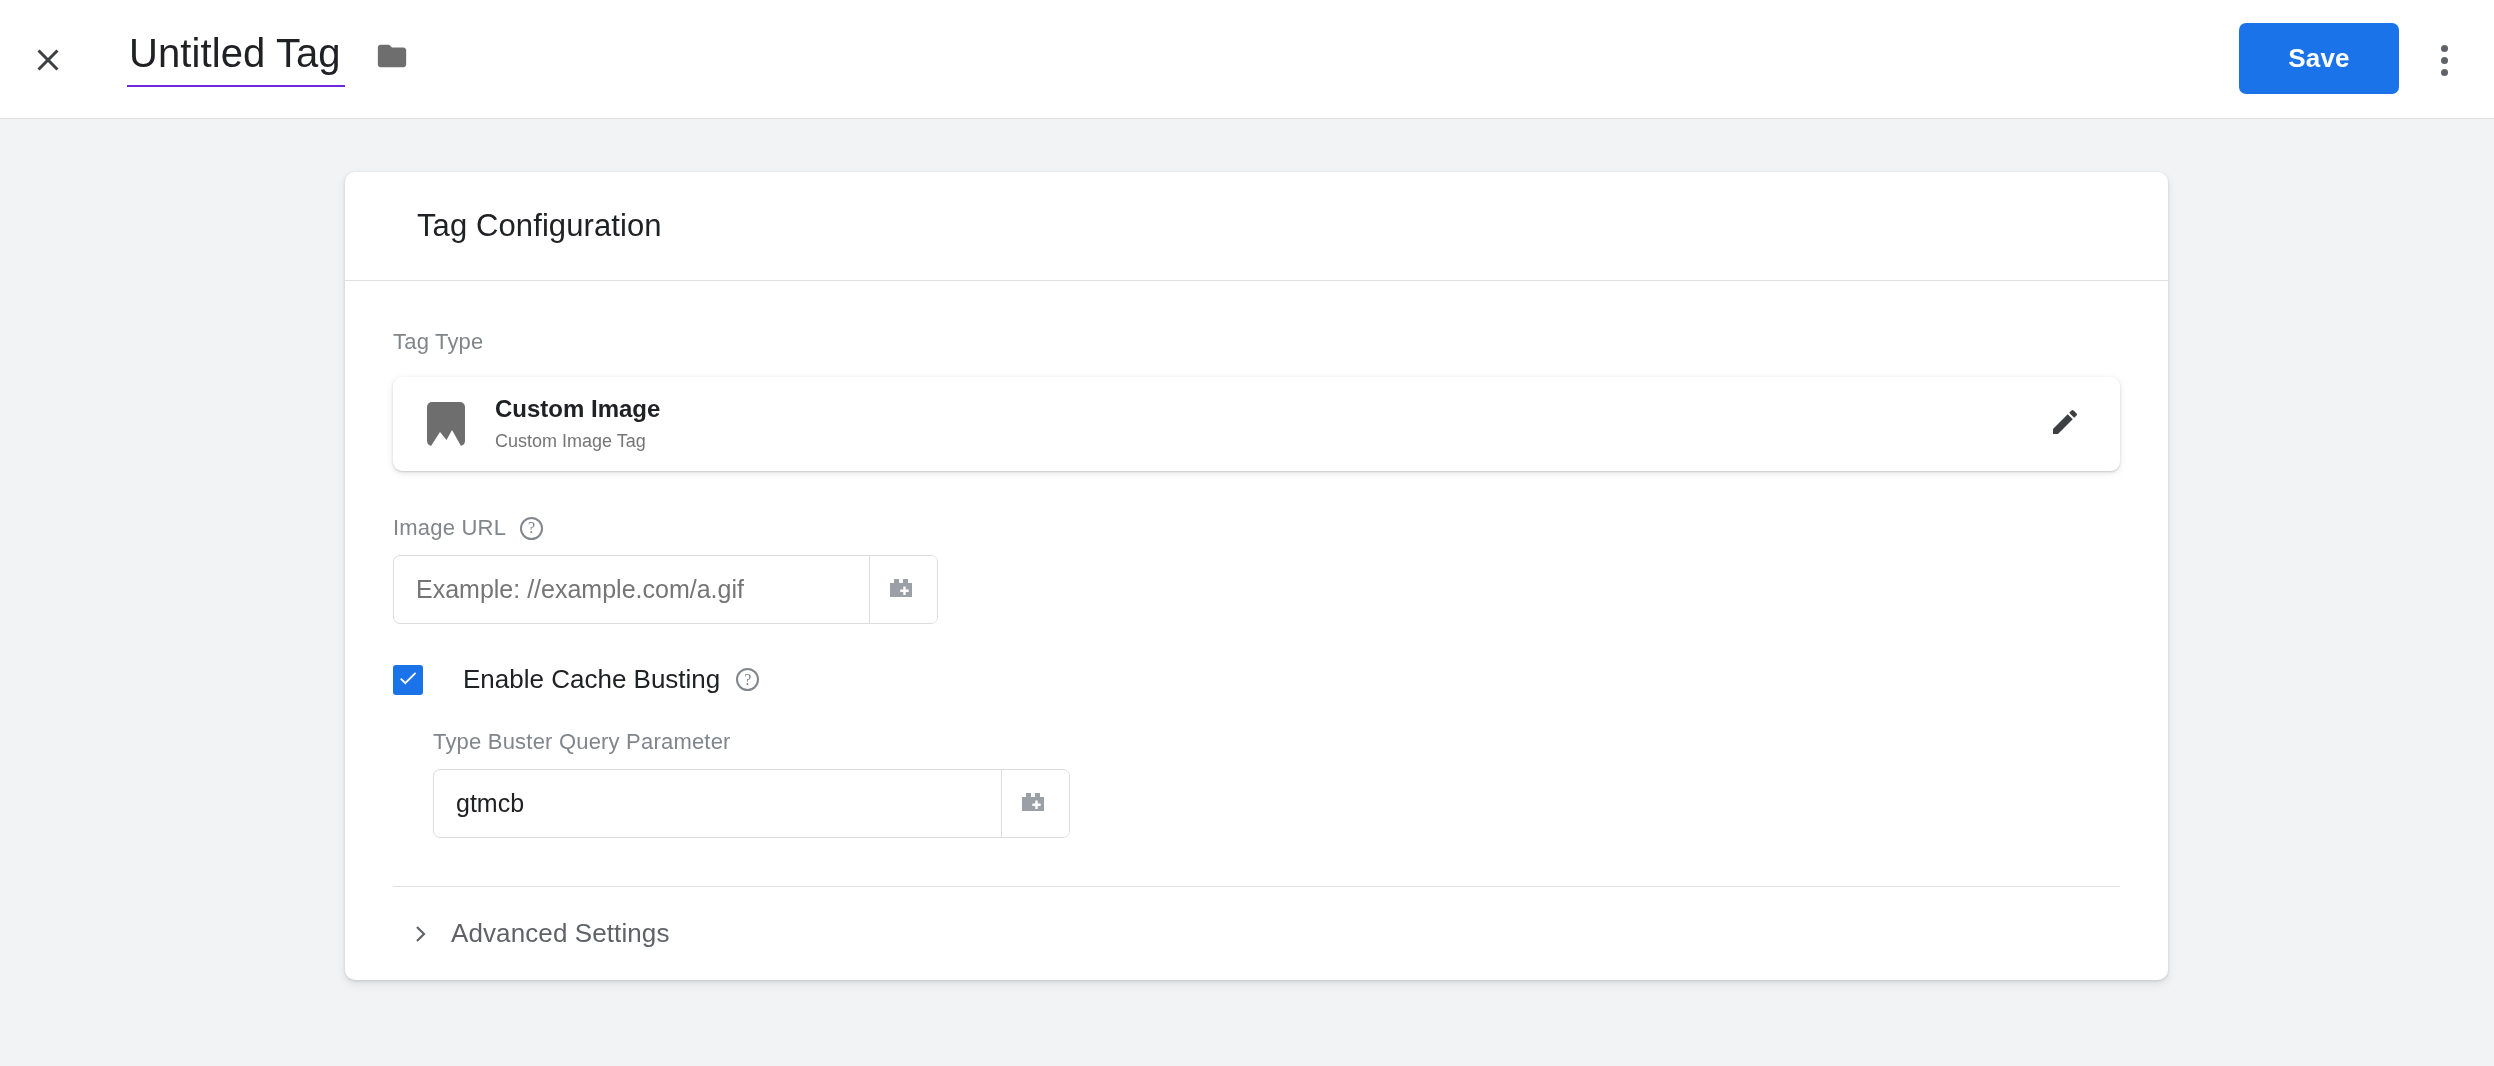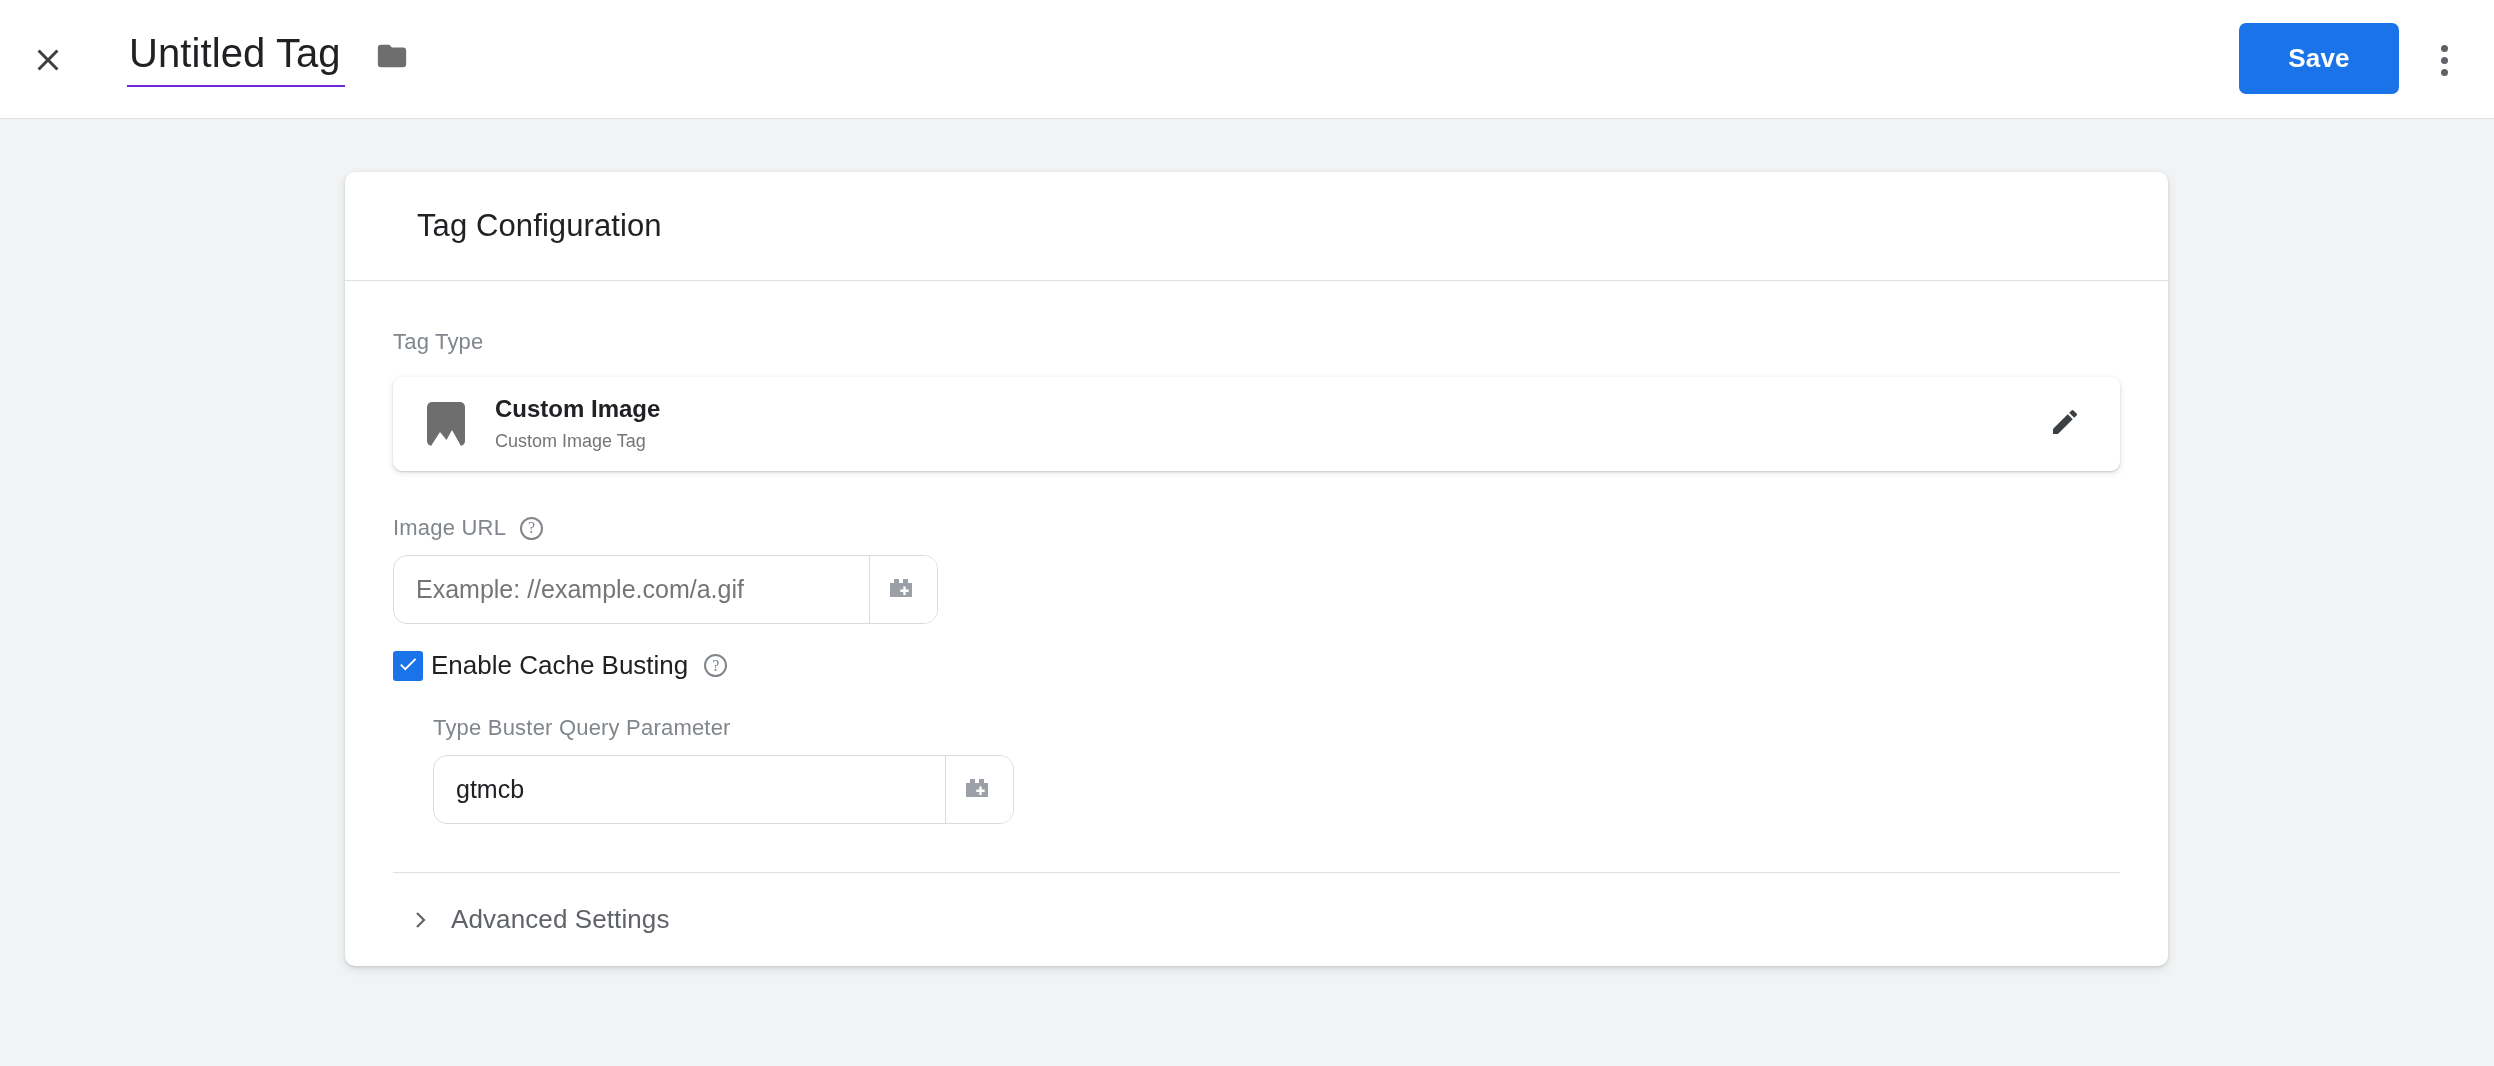--- a/index.html
+++ b/index.html
@@ -141,25 +141,25 @@
   }
 
   
   .field-block { margin-top: 44px; }
   .input-row {
     margin-top: 14px;
     display: flex;
     width: 545px;
     height: 69px;
     border: 1px solid #dadce0;
-    border-radius: 14px;
+    border-radius: 7px;
     overflow: hidden;
     background: #ffffff;
   }
-  .input-row.narrow { width: 581px; justify-content: center; }
+  .input-row.narrow { width: 637px; justify-content: center; }
   .text-input {
     flex: 1 1 auto;
     border: none; outline: none;
     padding: 0 22px;
     font-family: "Liberation Sans", sans-serif;
     font-size: 25px;
     color: #202124;
     background: transparent;
   }
   .text-input::placeholder { color: #757575; }
@@ -167,22 +167,22 @@
     width: 68px;
     border: none;
     border-left: 1px solid #dadce0;
     background: #ffffff;
     display: flex; align-items: center; justify-content: center;
     cursor: pointer;
   }
 
   
   .check-row {
-    margin-top: 26px;
-    display: flex; align-items: center; gap: 8px;
+    margin-top: 40px;
+    display: flex; align-items: center; gap: 40px;
   }
   .checkbox {
     width: 30px; height: 30px;
     background: #1a73e8;
     border-radius: 3px;
     display: flex; align-items: center; justify-content: center;
     flex: none; cursor: pointer;
   }
   .check-label {
     font-size: 26px; color: #202124;

